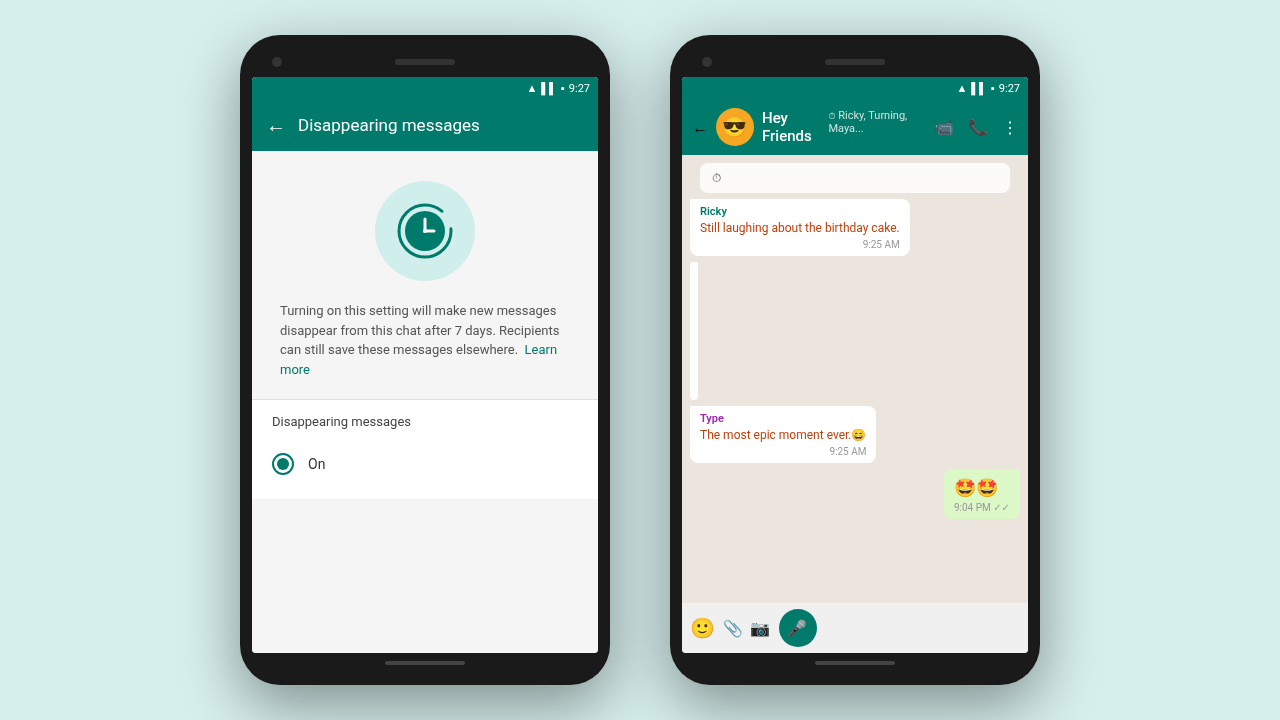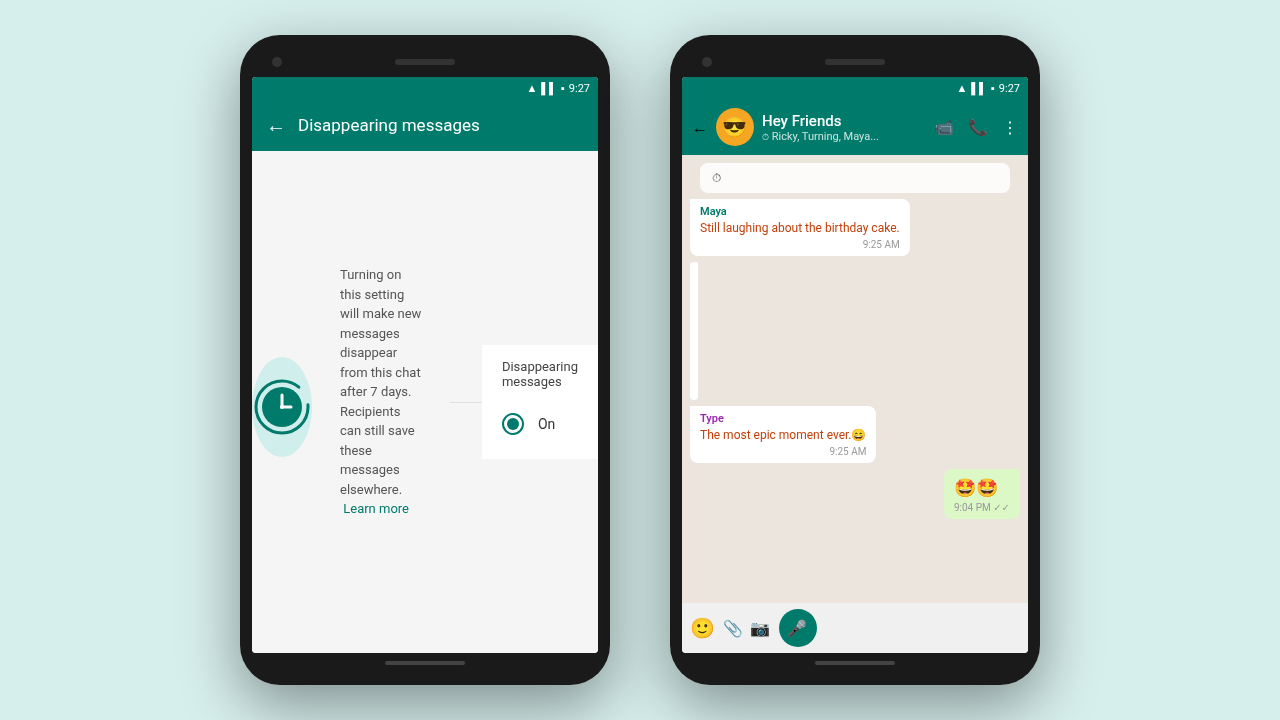--- a/index.html
+++ b/index.html
@@ -97,21 +97,21 @@
     .toolbar-settings .title {
       color: white;
       font-size: 17px;
       font-weight: 400;
       flex: 1;
     }
     .settings-content {
       flex: 1;
       background: #f5f5f5;
       display: flex;
-      flex-direction: row;
+      flex-direction: column;
       align-items: center;
     }
     .icon-circle {
       width: 100px;
       height: 100px;
       background: #d0eeeb;
       border-radius: 50%;
       display: flex;
       align-items: center;
       justify-content: center;
@@ -195,21 +195,21 @@
       border-radius: 50%;
       display: flex;
       align-items: center;
       justify-content: center;
       font-size: 20px;
       flex-shrink: 0;
     }
     .chat-info {
       flex: 1;
       display: flex;
-      flex-direction: column;
+      flex-direction: row;
     }
     .chat-name {
       color: white;
       font-size: 15px;
       font-weight: 500;
     }
     .chat-subtitle {
       color: rgba(255,255,255,0.8);
       font-size: 11px;
     }
@@ -418,21 +418,21 @@
         </div>
       </div>
 
       <div class="chat-messages">
 
         <div class="system-message">
           <span style="font-size:12px;flex-shrink:0;">⏱</span>
         </div>
 
         <div class="msg-bubble msg-received">
-          <div class="msg-sender-name">Maya</div>
+          <div class="msg-sender-name">Ricky</div>
           <div class="msg-text">Still laughing about the birthday cake.</div>
           <div class="msg-time">9:25 AM</div>
         </div>
 
         <div class="msg-image-container">
           <div class="cake-visual">
 
             <div style="position:absolute;bottom:0;left:0;right:0;height:60%;background:linear-gradient(180deg,#f5e6c8 0%,#d4a870 30%,#8B4513 100%);border-radius:0 0 4px 4px;"></div>
             <div style="position:absolute;bottom:55%;left:10%;right:10%;height:20px;background:#f0f0f0;border-radius:4px;"></div>
             <div style="position:absolute;bottom:70%;left:15%;right:15%;height:15px;background:#8B4513;border-radius:4px;"></div>

